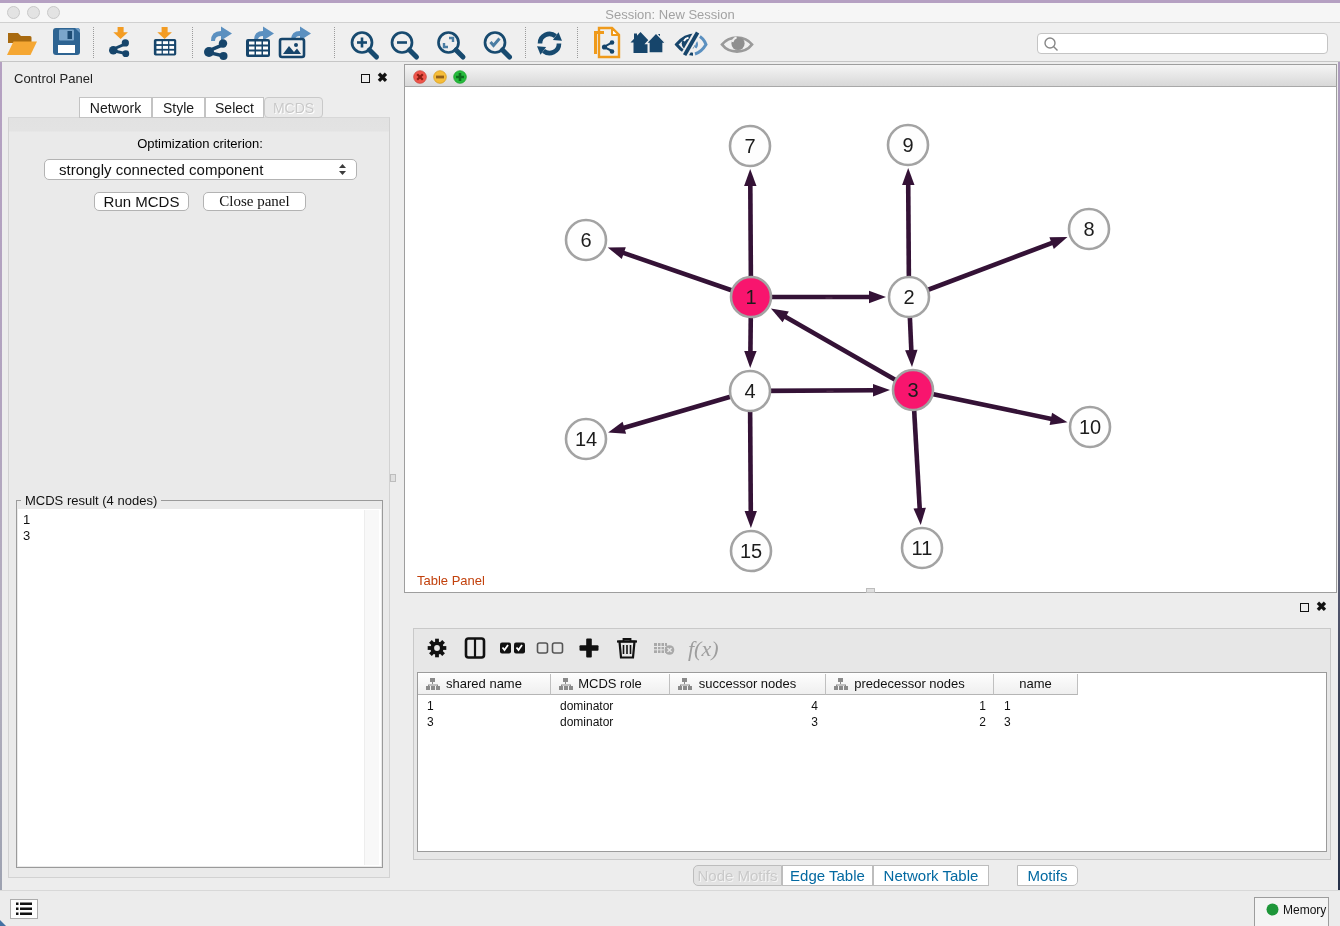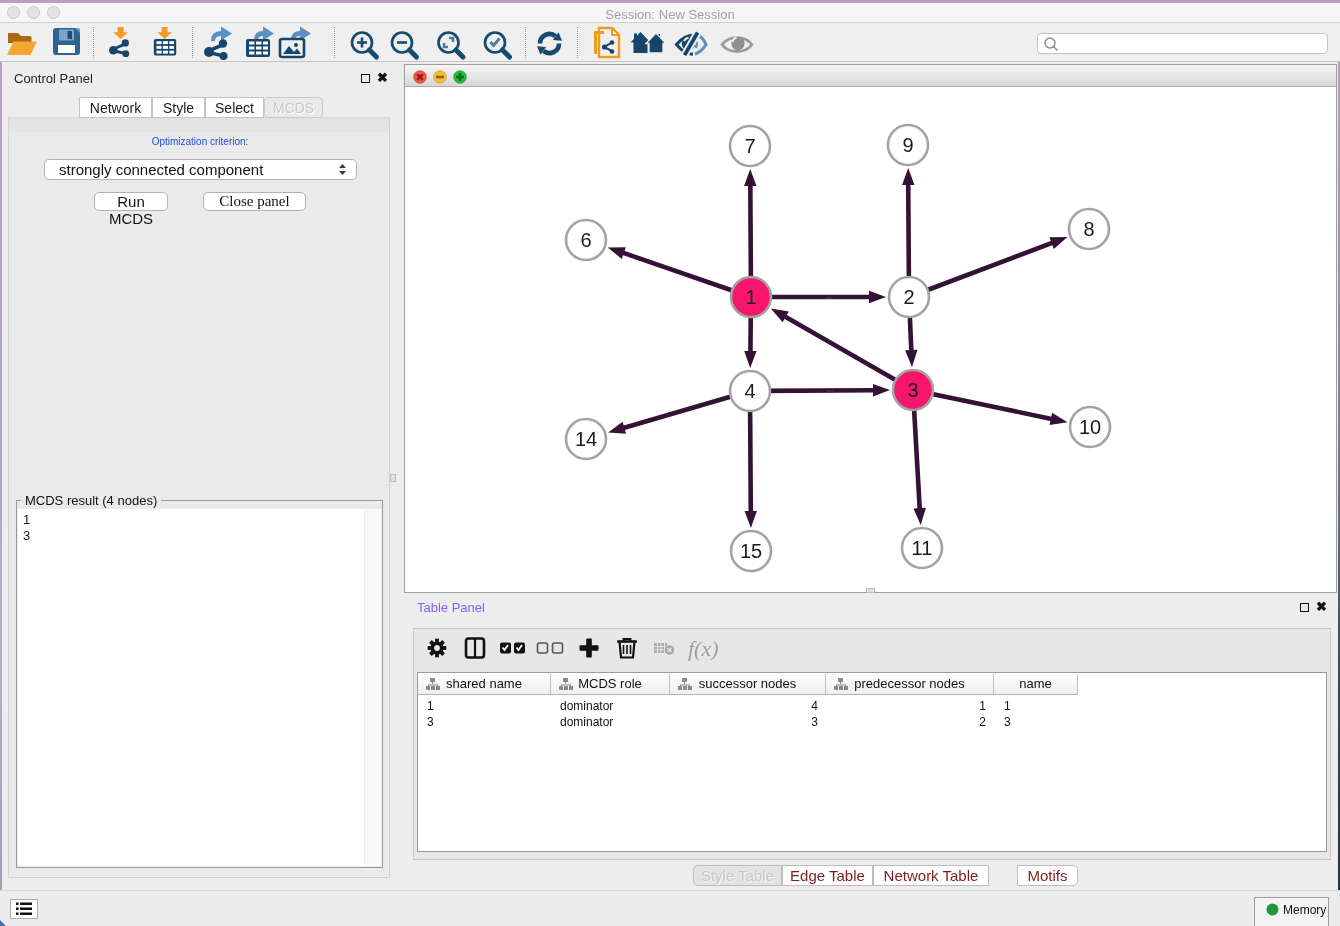--- a/index.html
+++ b/index.html
@@ -15,41 +15,41 @@
 #toolbar { left:0; top:23px; width:1340px; height:39px; background:#efefef; border-bottom:1px solid #c6c6c6; }
 .tsep { position:absolute; top:4px; height:31px; width:1px; border-left:1px dotted #9b9b9b; }
 #searchbox { position:absolute; left:1037px; top:10px; width:291px; height:21px; background:#fff; border:1px solid #c4c4c4; border-radius:4px; }
 
 #cp-title { left:14px; top:71px; font-size:13px; color:#222; }
 #cp-max { left:361px; top:74px; width:9px; height:9px; border:1.5px solid #111; }
 #cp-x { left:377px; top:70px; font-size:13px; font-weight:bold; color:#111; }
 .tab { position:absolute; top:97px; height:21px; background:#fff; border:1px solid #c3c3c3; font-size:14px; color:#1a1a1a; text-align:center; line-height:20px; }
 #tab-mcds { left:264px; width:59px; background:#e9e9e9; border:1px solid #c9c9c9; border-radius:4px; color:#c9c9c9; text-shadow:1px 1px 0 #ffffff; }
 #cp-panel { left:8px; top:117px; width:382px; height:761px; background:linear-gradient(#e2e2e2 0px,#e3e3e3 13px,#eaeaea 14px); border:1px solid #d2d2d2; border-top:1px solid #d8d8d8; }
-#opt-label { left:0px; top:136px; width:400px; text-align:center; font-size:10px; color:#1d4ed8; }
+#opt-label { left:0px; top:136px; width:400px; text-align:center; font-size:13px; color:#000000; }
 #cp-select { left:44px; top:159px; width:313px; height:21px; background:#fff; border:1px solid #b3b3b3; border-radius:5px; font-size:15px; color:#111; line-height:19px; padding-left:14px; }
 .cp-btn { position:absolute; top:192px; height:19px; background:#fff; border:1px solid #b3b3b3; border-radius:5px; font-size:15px; color:#111; text-align:center; line-height:17px; }
 #groupbox { left:16px; top:500px; width:367px; height:368px; border:1px solid #9a9a9a; }
 #grouplabel { left:21px; top:493px; background:#eaeaea; padding:0 4px; font-size:13px; color:#111; }
 #mcds-text { left:18px; top:509px; width:363px; height:357px; background:#fff; font-size:13px; color:#111; padding:3px 0 0 5px; line-height:16px; }
 #mcds-scroll { left:364px; top:510px; width:15px; height:355px; background:#f8f8f8; border-left:1px solid #ededed; }
 
 #net-win { left:404px; top:64px; width:933px; height:529px; border:1px solid #9e9e9e; background:#fff; }
 #net-title { left:404px; top:64px; width:933px; height:23px; background:linear-gradient(#f5f5f5,#d8d8d8); border:1px solid #9e9e9e; border-bottom:1px solid #a8a8a8; }
 #net-title-text { width:100%; text-align:center; font-size:14px; font-weight:bold; color:#1a1a1a; margin-top:3px; }
 
-#tp-title { left:417px; top:600px; font-size:13px; color:#8b5cf6; }
+#tp-title { left:417px; top:573px; font-size:13px; color:#c2410c; }
 #tp-max { left:1300px; top:603px; width:9px; height:9px; border:1.5px solid #111; }
 #tp-x { left:1316px; top:599px; font-size:13px; font-weight:bold; color:#111; }
 #tp-panel { left:413px; top:628px; width:918px; height:232px; background:#e7e7e7; border:1px solid #c9c9c9; }
 #tp-table { left:417px; top:672px; width:910px; height:180px; background:#fff; border:1px solid #9b9b9b; }
 .th-cell { position:absolute; top:1px; height:21px; background:linear-gradient(#fdfdfd,#efefef); border-right:1px solid #c0c0c0; border-bottom:1px solid #b5b5b5; font-size:13px; color:#111; text-align:center; line-height:20px; }
 .td-num { position:absolute; font-size:12px; color:#111; }
 
-.btab { position:absolute; top:865px; height:21px; background:#fff; border:1px solid #bdbdbd; font-size:15px; color:#7f1d1d; text-align:center; line-height:20px; }
+.btab { position:absolute; top:865px; height:21px; background:#fff; border:1px solid #bdbdbd; font-size:15px; color:#0369a1; text-align:center; line-height:20px; }
 .btab.sel { background:#e3e3e3; color:#c9c9c9; text-shadow:1px 1px 0 #f5f5f5; }
 
 #statusline { left:0; top:890px; width:1340px; height:1px; background:#d8d8d8; }
 #statusbar { left:0; top:891px; width:1340px; height:35px; background:#ececec; }
 #sb-left { position:absolute; left:10px; top:8px; width:28px; height:20px; background:#fdfdfd; border:1px solid #adadad; }
 #sb-mem { position:absolute; left:1254px; top:6px; width:75px; height:40px; background:#f4f4f4; border:1px solid #9d9d9d; font-size:12px; color:#111; }
 </style>
 </head>
 <body>
 <div class="abs" id="topstrip"></div>
@@ -225,21 +225,21 @@
 <div class="abs" id="cp-panel"></div>
 <div class="tab" style="left:79px; width:73px;">Network</div>
 <div class="tab" style="left:152px; width:53px;">Style</div>
 <div class="tab" style="left:205px; width:59px;">Select</div>
 <div class="tab" id="tab-mcds">MCDS</div>
 <div class="abs" id="opt-label">Optimization criterion:</div>
 <div class="abs" id="cp-select">strongly connected component<svg width="9" height="13" viewBox="0 0 9 13" style="position:absolute;right:9px;top:3px;">
       <path d="M1,5 L4.5,1 L8,5 Z" fill="#3c3c3c"></path>
       <path d="M1,8 L4.5,12 L8,8 Z" fill="#3c3c3c"></path>
     </svg></div>
-<div class="cp-btn" style="left:94px; width:74px;">Run MCDS</div>
+<div class="cp-btn" style="left:94px; width:95px;">Run MCDS</div>
 <div class="cp-btn" style="left:203px; width:103px;font-family:Liberation Serif, serif;">Close panel</div>
 <div class="abs" id="groupbox"></div>
 <div class="abs" id="mcds-text">1<br>3</div>
 <div class="abs" id="mcds-scroll"></div>
 <div class="abs" id="grouplabel">MCDS result (4 nodes)</div>
 
 <div class="abs" id="net-win"></div>
 <div class="abs" id="net-title">
   <svg width="70" height="23" viewBox="0 0 70 23" style="position:absolute;left:0;top:0;">
     <circle cx="15" cy="12" r="6.3" fill="#f1554b" stroke="#c84a3f" stroke-width="0.8"></circle>
@@ -423,21 +423,21 @@
   <div class="td-num" style="left:142px; top:26px;">dominator</div>
   <div class="td-num" style="left:385px; top:26px; width:15px; text-align:right;">4</div>
   <div class="td-num" style="left:553px; top:26px; width:15px; text-align:right;">1</div>
   <div class="td-num" style="left:586px; top:26px;">1</div>
   <div class="td-num" style="left:9px; top:42px;">3</div>
   <div class="td-num" style="left:142px; top:42px;">dominator</div>
   <div class="td-num" style="left:385px; top:42px; width:15px; text-align:right;">3</div>
   <div class="td-num" style="left:553px; top:42px; width:15px; text-align:right;">2</div>
   <div class="td-num" style="left:586px; top:42px;">3</div>
 </div>
-<div class="btab sel" style="left:693px; width:89px; border-radius:5px 0 0 5px;">Style Table</div>
+<div class="btab sel" style="left:693px; width:89px; border-radius:5px 0 0 5px;">Node Motifs</div>
 <div class="btab" style="left:782px; width:91px;">Edge Table</div>
 <div class="btab" style="left:873px; width:116px;">Network Table</div>
 <div class="btab" style="left:989px; width:61px; border-radius:0 5px 5px 0;margin-left:28px;">Motifs</div>
 
 <div class="abs" id="statusline"></div>
 <div class="abs" id="statusbar">
   <svg width="6" height="6" viewBox="0 0 6 6" style="position:absolute;left:0;top:29px;">
       <polygon points="0,0 6,6 0,6" fill="#4471a3"></polygon>
     </svg>
   <div id="sb-left">

